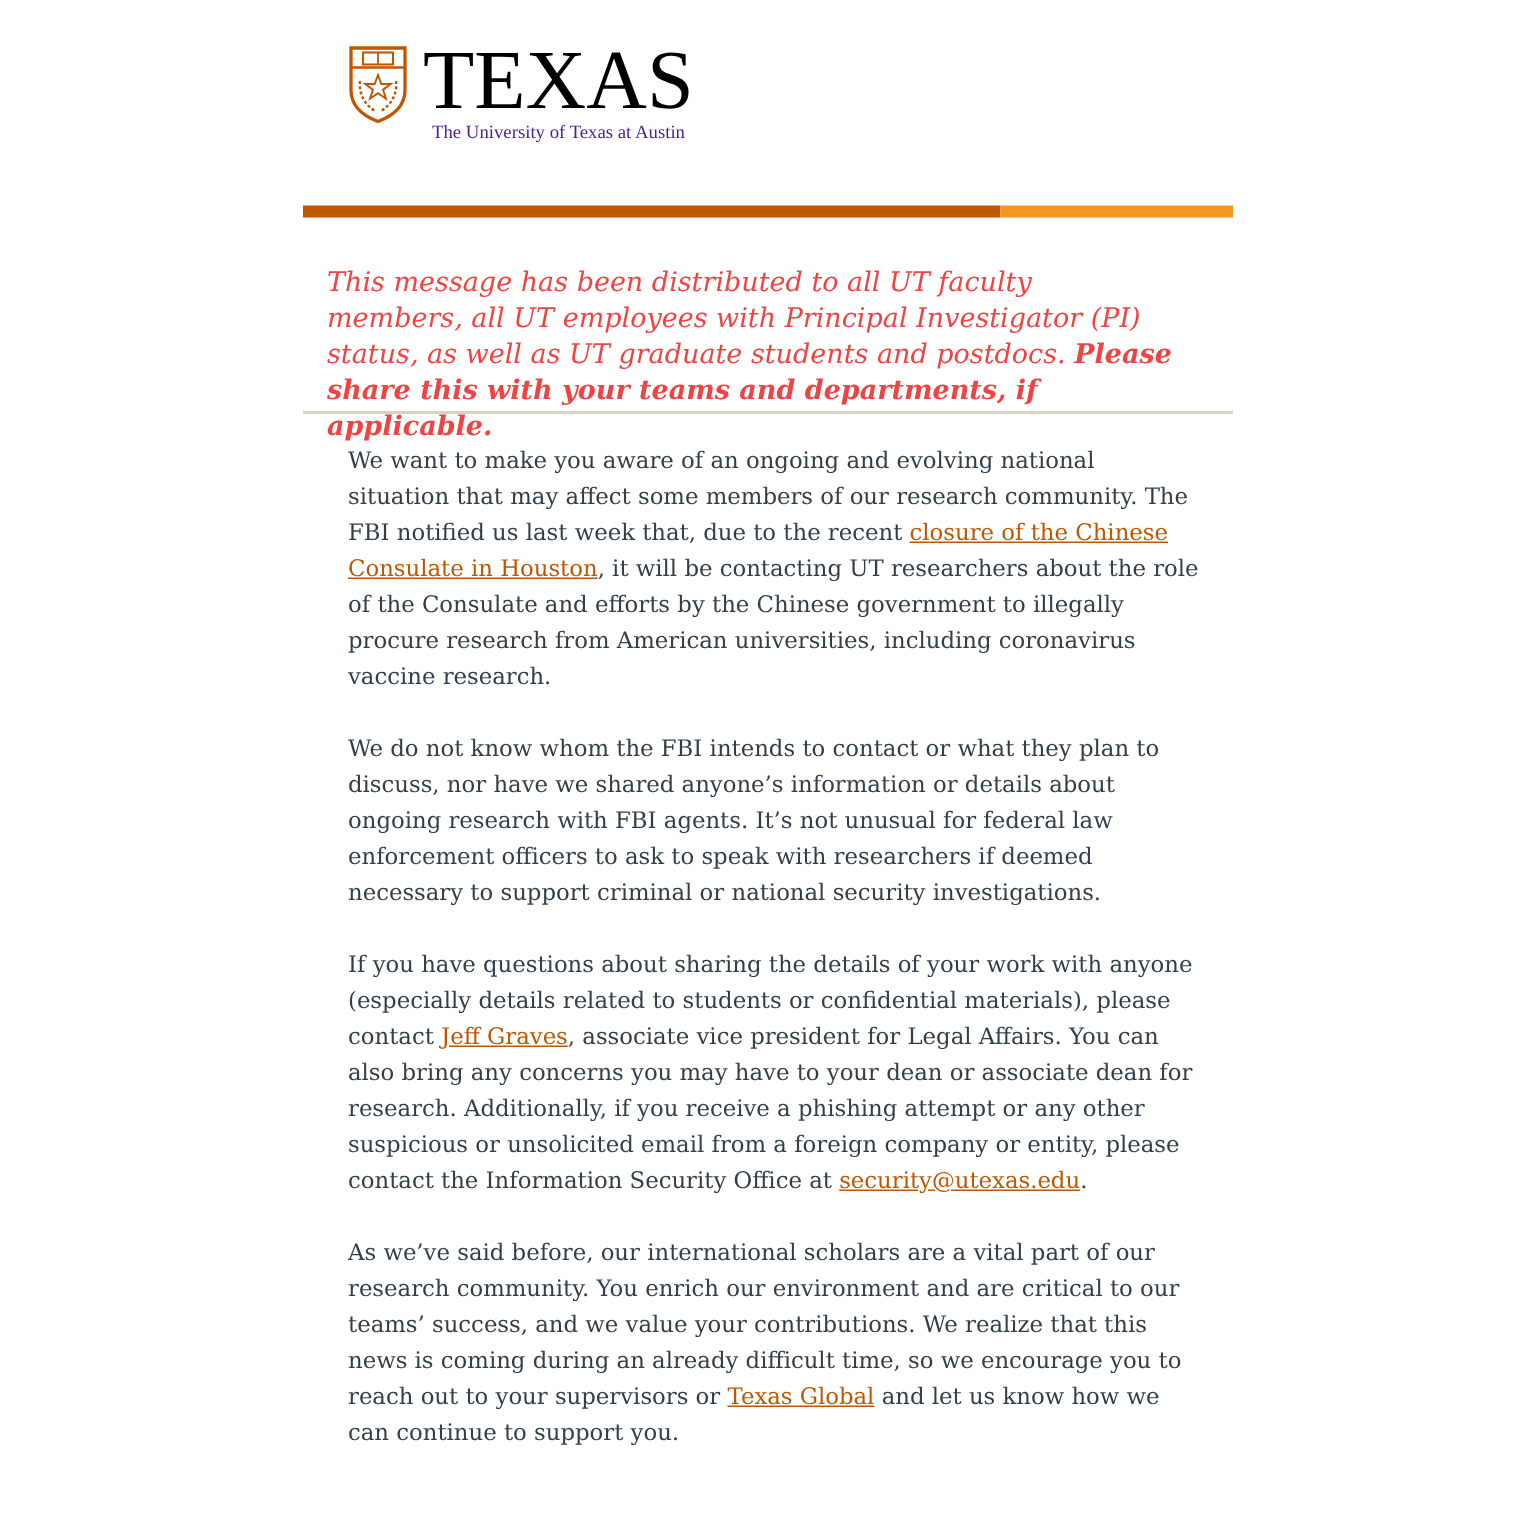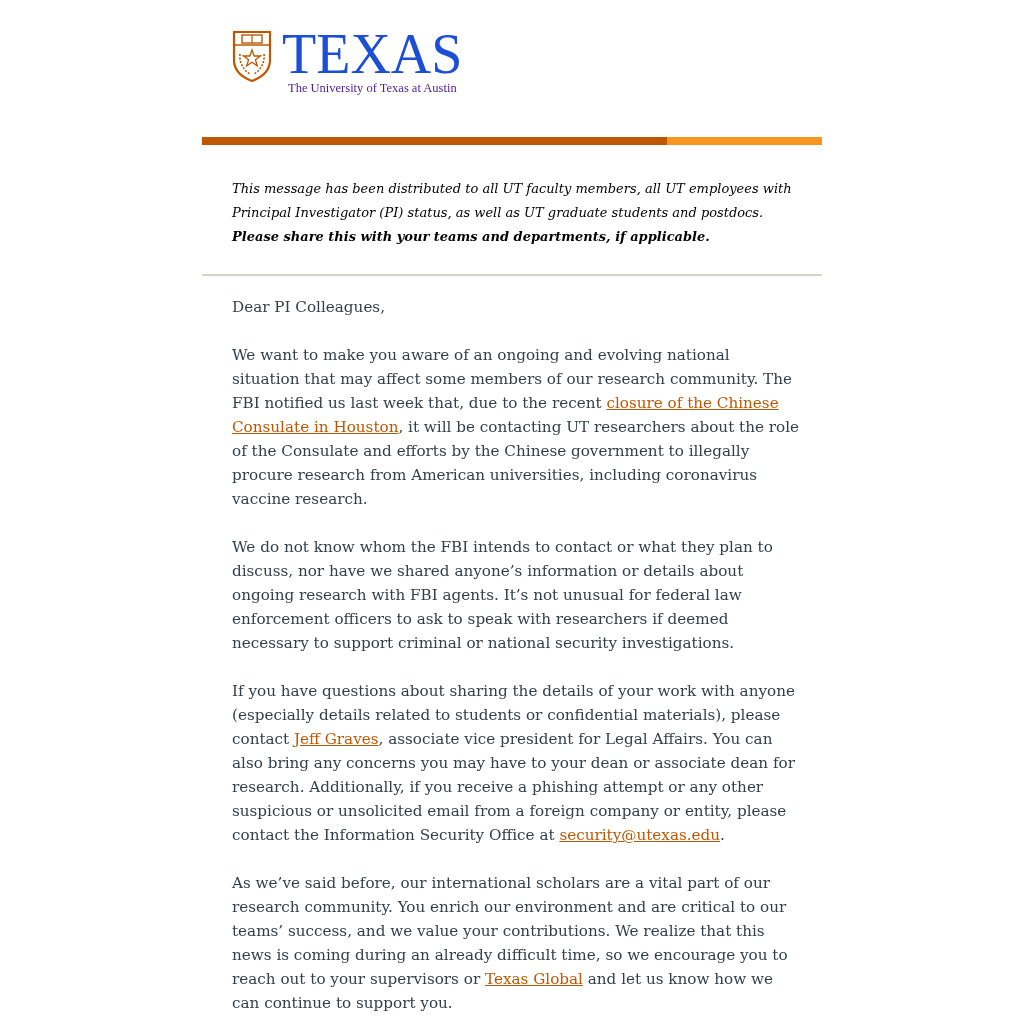--- a/index.html
+++ b/index.html
@@ -2,28 +2,28 @@
 <html><head>
 <meta charset="utf-8">
 <style>
   html, body { margin: 0; padding: 0; background: #ffffff; }
   body { width: 1024px; height: 1024px; overflow: hidden; position: relative;
          font-family: "DejaVu Serif", "Liberation Serif", serif; color: #333f48; }
   .wrap { position: absolute; left: 202px; top: 0; width: 620px; }
   .logo { position: absolute; left: 30px; top: 30px; height: 66px; width: 240px; }
   .shield { position: absolute; left: 0; top: 0; width: 40px; height: 52px; }
   .wordmark { position: absolute; left: 50px; top: -4px; font-family: "Liberation Serif", serif;
-              font-size: 56px; line-height: 56px; color: #1d4ed8; letter-spacing: 0px; }
+              font-size: 56px; line-height: 56px; color: #000000; letter-spacing: 0px; }
   .tagline { position: absolute; left: 56px; top: 51px; font-family: "Liberation Serif", serif;
              font-size: 12.5px; color: #4c1d95; white-space: nowrap; }
   .bar { position: absolute; top: 137px; left: 0; width: 620px; height: 8px; display: flex; }
   .bar .b1 { width: 465px; height: 100%; background: #bf5700; }
   .bar .b2 { flex: 1; height: 100%; background: #f8971f; }
-  .notice { position: absolute; top: 177px; left: 30px; width: 565px; font-size: 13px;
-            line-height: 24px; font-style: italic; color: #000000; }
+  .notice { position: absolute; top: 177px; left: 16px; width: 565px; font-size: 18px;
+            line-height: 24px; font-style: italic; color: #ef4444; }
   .notice b { font-weight: bold; }
   .rule { position: absolute; top: 274px; left: 0; width: 620px; height: 2px; background: #d6d2c4; }
   .body { position: absolute; top: 295px; left: 30px; width: 568px; font-size: 15.2px;
           line-height: 24px; color: #333f48; }
   .body p { margin: 0 0 24px 0; }
   a.lnk { color: #bf5700; text-decoration: underline; }
 </style>
 </head>
 <body>
 
@@ -48,19 +48,18 @@
   </div>
 
   <div class="notice">
     <span>This message has been distributed to all UT faculty members, all UT employees with Principal Investigator (PI) status, as well as UT graduate students and postdocs.</span>
     <b>Please share this with your teams and departments, if applicable.</b>
   </div>
 
   <div class="rule"></div>
 
   <div class="body">
-    <p>Dear PI Colleagues,</p>
     <p><span>We want to make you aware of an ongoing and evolving national situation that may affect some members of our research community. The FBI notified us last week that, due to the recent </span><a class="lnk" href="#">closure of the Chinese Consulate in Houston</a><span>, it will be contacting UT researchers about the role of the Consulate and efforts by the Chinese government to illegally procure research from American universities, including coronavirus vaccine research.</span></p>
     <p>We do not know whom the FBI intends to contact or what they plan to discuss, nor have we shared anyone’s information or details about ongoing research with FBI agents. It’s not unusual for federal law enforcement officers to ask to speak with researchers if deemed necessary to support criminal or national security investigations.</p>
     <p><span>If you have questions about sharing the details of your work with anyone (especially details related to students or confidential materials), please contact </span><a class="lnk" href="#">Jeff Graves</a><span>, associate vice president for Legal Affairs. You can also bring any concerns you may have to your dean or associate dean for research. Additionally, if you receive a phishing attempt or any other suspicious or unsolicited email from a foreign company or entity, please contact the Information Security Office at </span><a class="lnk" href="#">security@utexas.edu</a><span>.</span></p>
     <p><span>As we’ve said before, our international scholars are a vital part of our research community. You enrich our environment and are critical to our teams’ success, and we value your contributions. We realize that this news is coming during an already difficult time, so we encourage you to reach out to your supervisors or </span><a class="lnk" href="#">Texas Global</a><span> and let us know how we can continue to support you.</span></p>
   </div>
 </div>
 
 </body></html>

